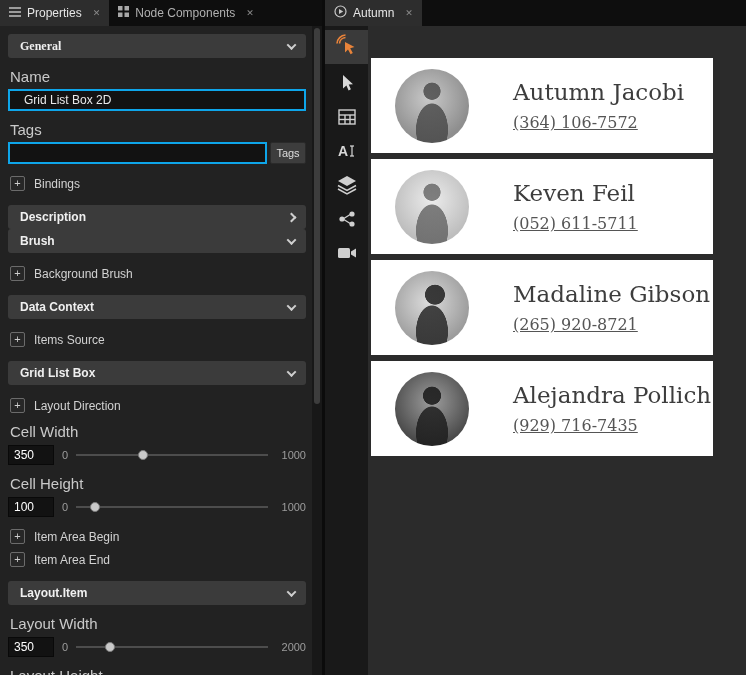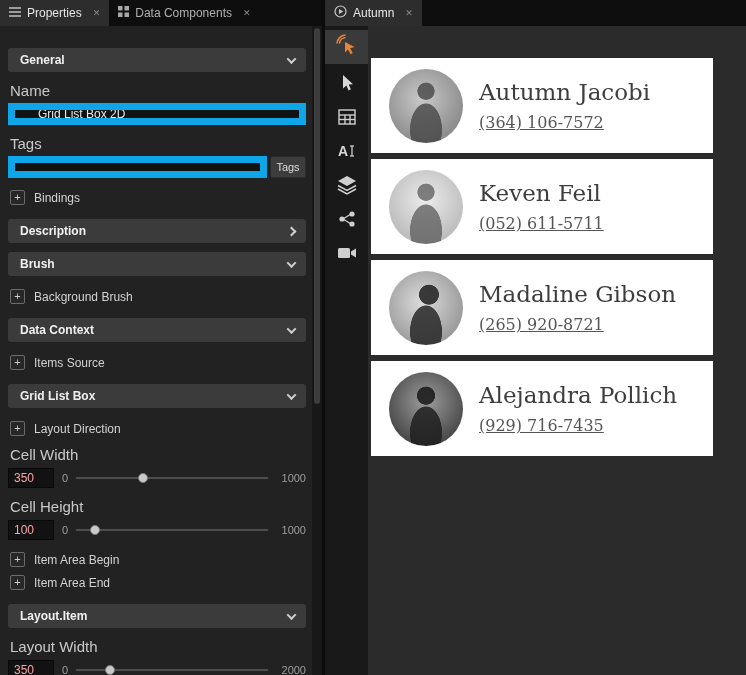--- a/index.html
+++ b/index.html
@@ -18,51 +18,51 @@
   .v-scroll { position:absolute; top:26px; right:0; width:10px; bottom:0; background:#181818; }
   .v-thumb { position:absolute; top:2px; left:2px; width:6px; height:58%; background:#3d3d3d; border-radius:3px; }
 
   .sec { height:24px; background:#3b3b3b; border-radius:3px; display:flex; align-items:center;
          padding:0 11px 0 12px; color:#f0f0f0; font-weight:bold; font-size:12px; }
   .chev { width:7px; height:7px; border-right:2px solid #cfcfcf; border-bottom:2px solid #cfcfcf; margin-left:auto; }
   .chev.down { transform:rotate(45deg) translate(-1px,-1px); }
   .chev.right { transform:rotate(-45deg); }
 
   .lbl { font-size:15px; color:#c9c9c9; margin:10px 0 4px 2px; }
-  .txt { width:100%; height:22px; background:#121212; border:7px solid #0ea5e9; color:#e9e9e9;
-         font-size:12px; padding:0 23px; font-family:"Liberation Sans", sans-serif; }
+  .txt { width:100%; height:22px; background:#121212; border:2px solid #0ea5e9; color:#e9e9e9;
+         font-size:12px; padding:0 14px; font-family:"Liberation Sans", sans-serif; }
   .tagsrow { display:flex; gap:3px; }
   .tagsrow .txt { flex:1; }
   .tagbtn { width:36px; height:22px; background:#3d3d3d; border:1px solid #2a2a2a; color:#dcdcdc;
             font-size:11px; border-radius:2px; font-family:"Liberation Sans", sans-serif; }
 
   .plusrow { display:flex; align-items:center; gap:9px; margin:12px 0 0 2px; font-size:12px; color:#d2d2d2; }
   .plusbox { width:15px; height:15px; border:1px solid #6b6b6b; background:#272727; color:#cfcfcf;
              font-size:11px; line-height:13px; text-align:center; border-radius:2px; }
 
   .sliderrow { display:flex; align-items:center; margin-top:5px; gap:8px; font-size:11px; color:#9d9d9d; }
-  .numbox { width:46px; height:20px; background:#121212; border:1px solid #090909; color:#fca5a5;
+  .numbox { width:46px; height:20px; background:#121212; border:1px solid #090909; color:#ffffff;
             font-size:12px; padding:0 5px; font-family:"Liberation Sans", sans-serif; }
   .trackwrap { flex:1; position:relative; height:12px; }
   .track { position:absolute; left:0; right:0; top:5px; height:2px; background:#4d4d4d; }
   .handle { position:absolute; top:1px; width:10px; height:10px; border-radius:50%; background:#c9c9c9; border:1px solid #7c7c7c; }
   .maxlbl { width:30px; text-align:right; }
 
-  .mt6 { margin-top:22px; } .mt9 { margin-top:9px; }
+  .mt6 { margin-top:8px;font-family:Liberation Serif, serif; } .mt9 { }
   .mt13 { margin-top:13px; } .mt14 { margin-top:14px; } .mt8 { margin-top:8px; }
 
   
   .preview-panel { position:absolute; left:322px; top:0; width:424px; height:675px; background:#2b2b2b; border-left:3px solid #0b0b0b; }
   .preview-main { position:absolute; top:26px; left:0; right:0; bottom:0; display:flex; }
   .tools { width:43px; background:#191919; padding-top:4px; display:flex; flex-direction:column; align-items:center; }
   .tool { width:43px; height:34px; display:flex; align-items:center; justify-content:center; }
   .tool.selected { background:#3a3a3a; margin-bottom:4px; }
   .viewport { flex:1; position:relative; background:#2b2b2b; padding:32px 0 0 3px; }
   .cards { width:342px; display:flex; flex-direction:column; gap:6px; }
-  .card { height:95px; background:#ffffff; display:flex; align-items:center; padding-left:18px; gap:16px; }
+  .card { height:95px; background:#ffffff; display:flex; align-items:center; padding-left:24px; gap:44px; }
   .avatar { width:74px; height:74px; border-radius:50%; flex:0 0 auto; }
   .card:nth-of-type(1) .avatar { background:radial-gradient(circle at 50% 30%, rgba(70,70,70,.8) 13%, transparent 14%), radial-gradient(ellipse at 50% 82%, rgba(70,70,70,.8) 30%, transparent 31%), radial-gradient(circle at 45% 40%, #c9c9c9, #8e8e8e 70%); }
   .card:nth-of-type(2) .avatar { background:radial-gradient(circle at 50% 30%, rgba(90,90,90,.75) 13%, transparent 14%), radial-gradient(ellipse at 50% 82%, rgba(90,90,90,.75) 30%, transparent 31%), radial-gradient(circle at 50% 40%, #ececec, #bdbdbd 72%); }
   .card:nth-of-type(3) .avatar { background:radial-gradient(circle at 54% 32%, rgba(40,40,40,.9) 15%, transparent 16%), radial-gradient(ellipse at 50% 82%, rgba(40,40,40,.85) 30%, transparent 31%), radial-gradient(circle at 45% 42%, #dcdcdc, #9b9b9b 72%); }
   .card:nth-of-type(4) .avatar { background:radial-gradient(circle at 50% 32%, rgba(30,30,30,.9) 14%, transparent 15%), radial-gradient(ellipse at 50% 82%, rgba(30,30,30,.85) 30%, transparent 31%), radial-gradient(circle at 50% 40%, #9d9d9d, #474747 75%); }
   .card:nth-of-type(5) .avatar { background:radial-gradient(circle at 48% 30%, rgba(80,80,80,.85) 15%, transparent 16%), radial-gradient(ellipse at 50% 84%, rgba(80,80,80,.8) 30%, transparent 31%), radial-gradient(circle at 50% 42%, #d4d4d4, #7e7e7e 74%); }
   .cardtext { display:flex; flex-direction:column; gap:8px; }
   .c-name { font-family:"DejaVu Serif", serif; font-size:23px; color:#3d3d3d; }
   .c-phone { font-family:"DejaVu Serif", serif; font-size:16px; color:#555555;text-decoration:underline; }
 </style>
@@ -90,21 +90,21 @@
         <span>
           <svg width="11" height="11" viewBox="0 0 11 11">
               <g fill="#a8a8a8">
                 <rect x="0" y="0" width="4.5" height="4.5"></rect>
                 <rect x="6.5" y="0" width="4.5" height="4.5"></rect>
                 <rect x="0" y="6.5" width="4.5" height="4.5"></rect>
                 <rect x="6.5" y="6.5" width="4.5" height="4.5"></rect>
               </g>
             </svg>
         </span>
-        <span>Data Components</span>
+        <span>Node Components</span>
         <span class="close-x">✕</span>
       </div>
     </div>
 
     <div class="props-body">
 
       <div class="sec mt6">
         <span>General</span>
         <span class="chev down"></span>
       </div>

